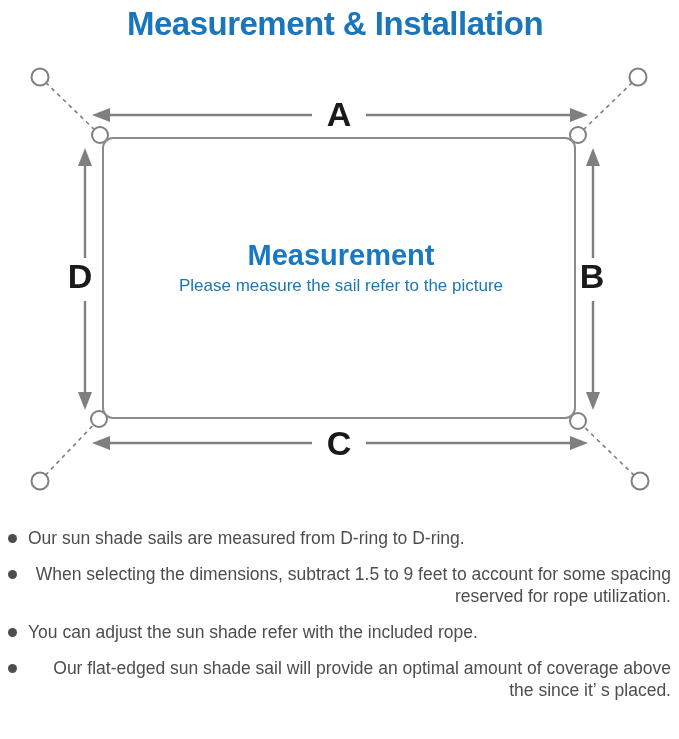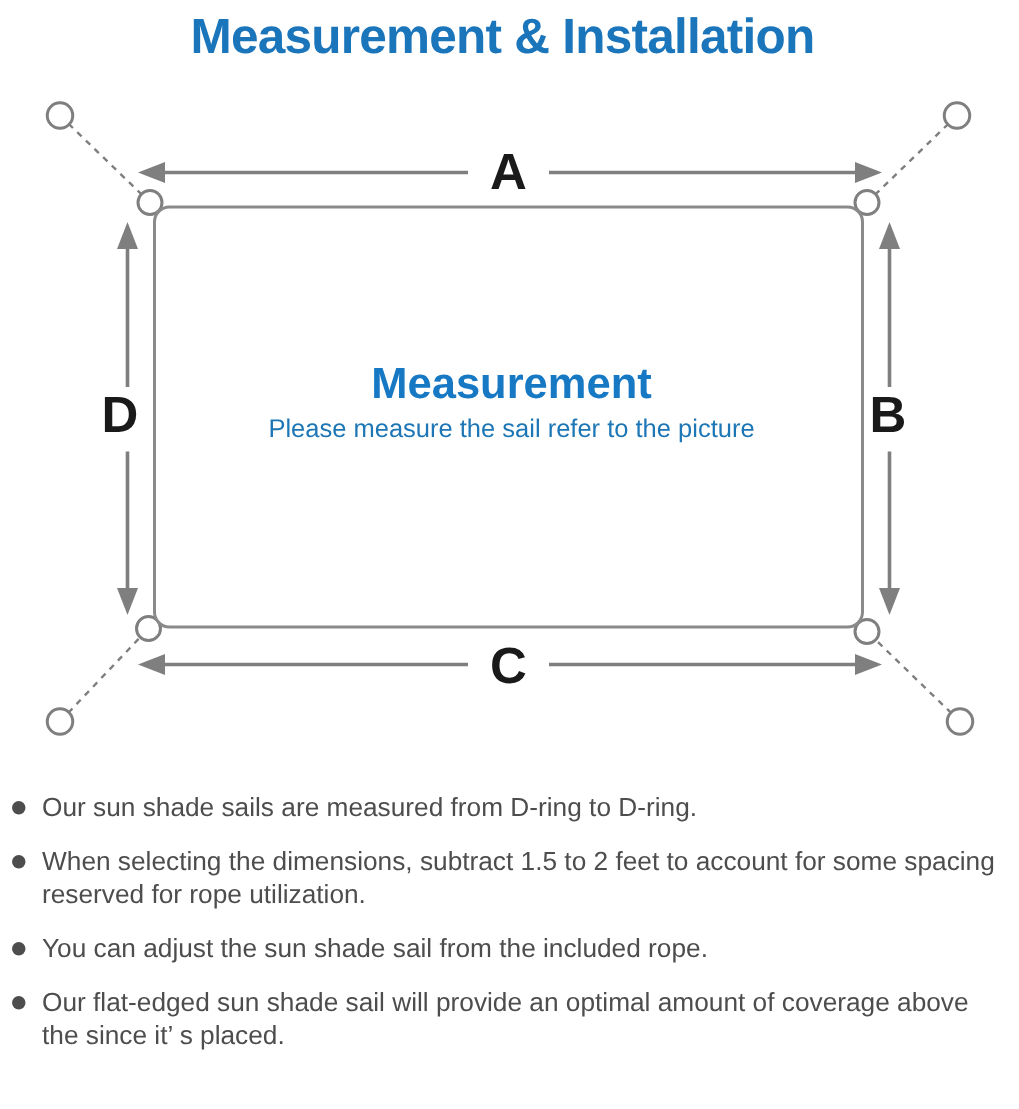--- a/index.html
+++ b/index.html
@@ -21,21 +21,21 @@
   .dashline { stroke:#7f7f7f; stroke-width:1.6; stroke-dasharray:4 4; fill:none; }
   .ring   { fill:#ffffff; stroke:#7f7f7f; stroke-width:2; }
   .sailrect { fill:#ffffff; stroke:#8a8a8a; stroke-width:2; }
   .ahead  { fill:#7f7f7f; stroke:none; }
 
   .notes {
     position:absolute; top:527px; left:0; width:671px;
   }
   .notes ul { list-style:none; margin:0; padding:0; }
   .notes li { display:flex; align-items:flex-start; margin-bottom:14px;
-    color:#4d4d4d; font-size:17.5px; line-height:22px; }
+    color:#4d4d4d; font-size:17.5px; line-height:22px;text-align:right; }
   .dot { flex:0 0 9px; width:9px; height:9px; border-radius:50%;
     background:#4d4d4d; margin:7px 11px 0 8px; }
 </style>
 </head>
 <body>
 
 <div class="stage">
 
   <h1 class="title">Measurement &amp; Installation</h1>
 
@@ -95,25 +95,25 @@
   </svg>
 
   <div class="notes">
     <ul>
       <li>
         <span class="dot"></span>
         <span>Our sun shade sails are measured from D-ring to D-ring.</span>
       </li>
       <li>
         <span class="dot"></span>
-        <span>When selecting the dimensions, subtract 1.5 to 2 feet to account for some spacing reserved for rope utilization.</span>
+        <span>When selecting the dimensions, subtract 1.5 to 9 feet to account for some spacing reserved for rope utilization.</span>
       </li>
       <li>
         <span class="dot"></span>
-        <span>You can adjust the sun shade sail from the included rope.</span>
+        <span>You can adjust the sun shade refer with the included rope.</span>
       </li>
       <li>
         <span class="dot"></span>
         <span>Our flat-edged sun shade sail will provide an optimal amount of coverage above the since it’ s placed.</span>
       </li>
     </ul>
   </div>
 
 </div>
 

